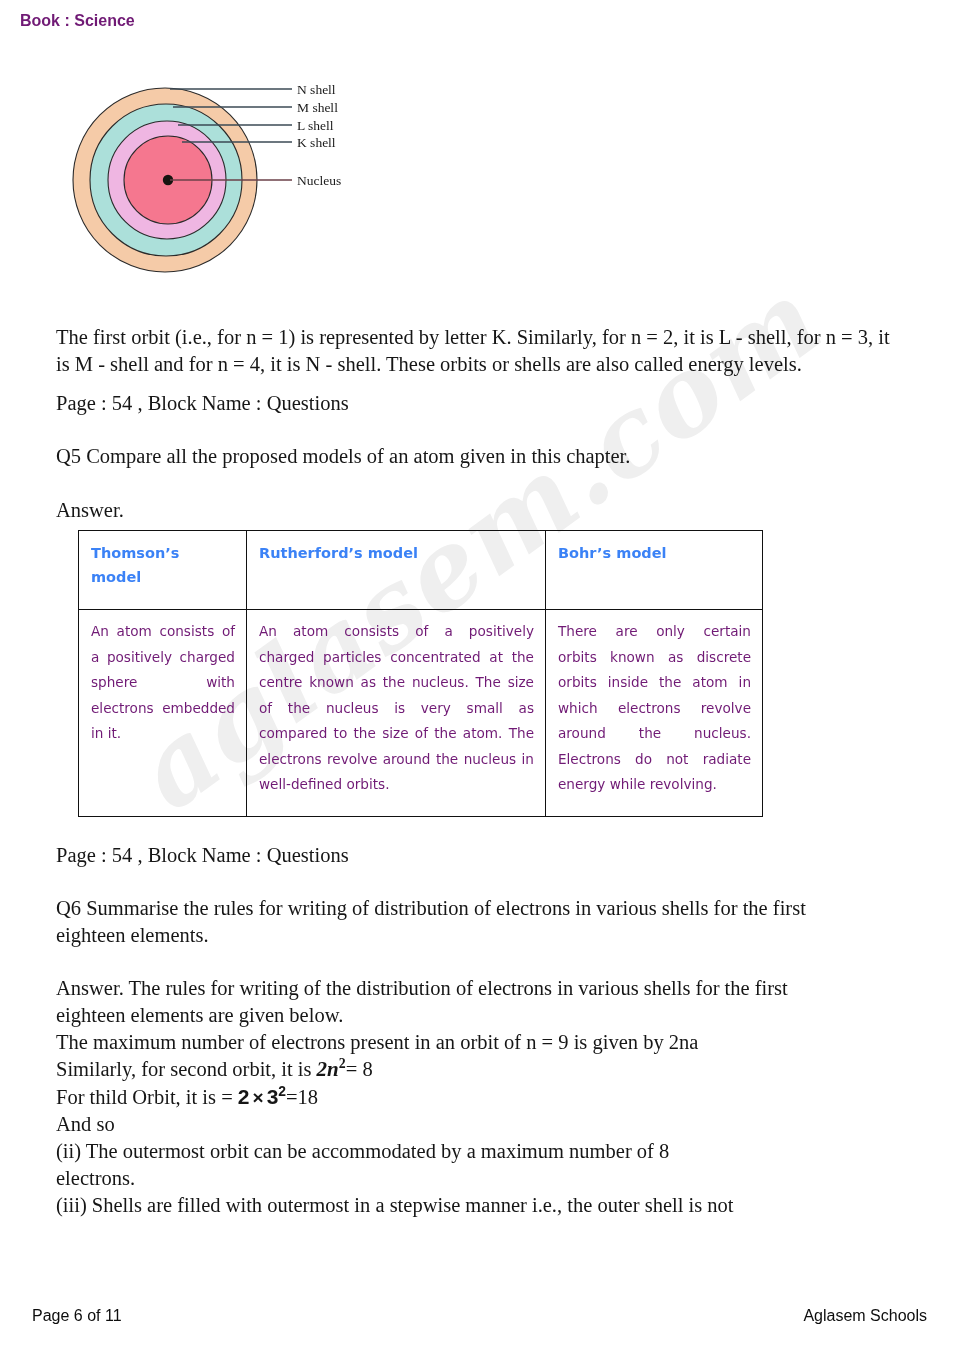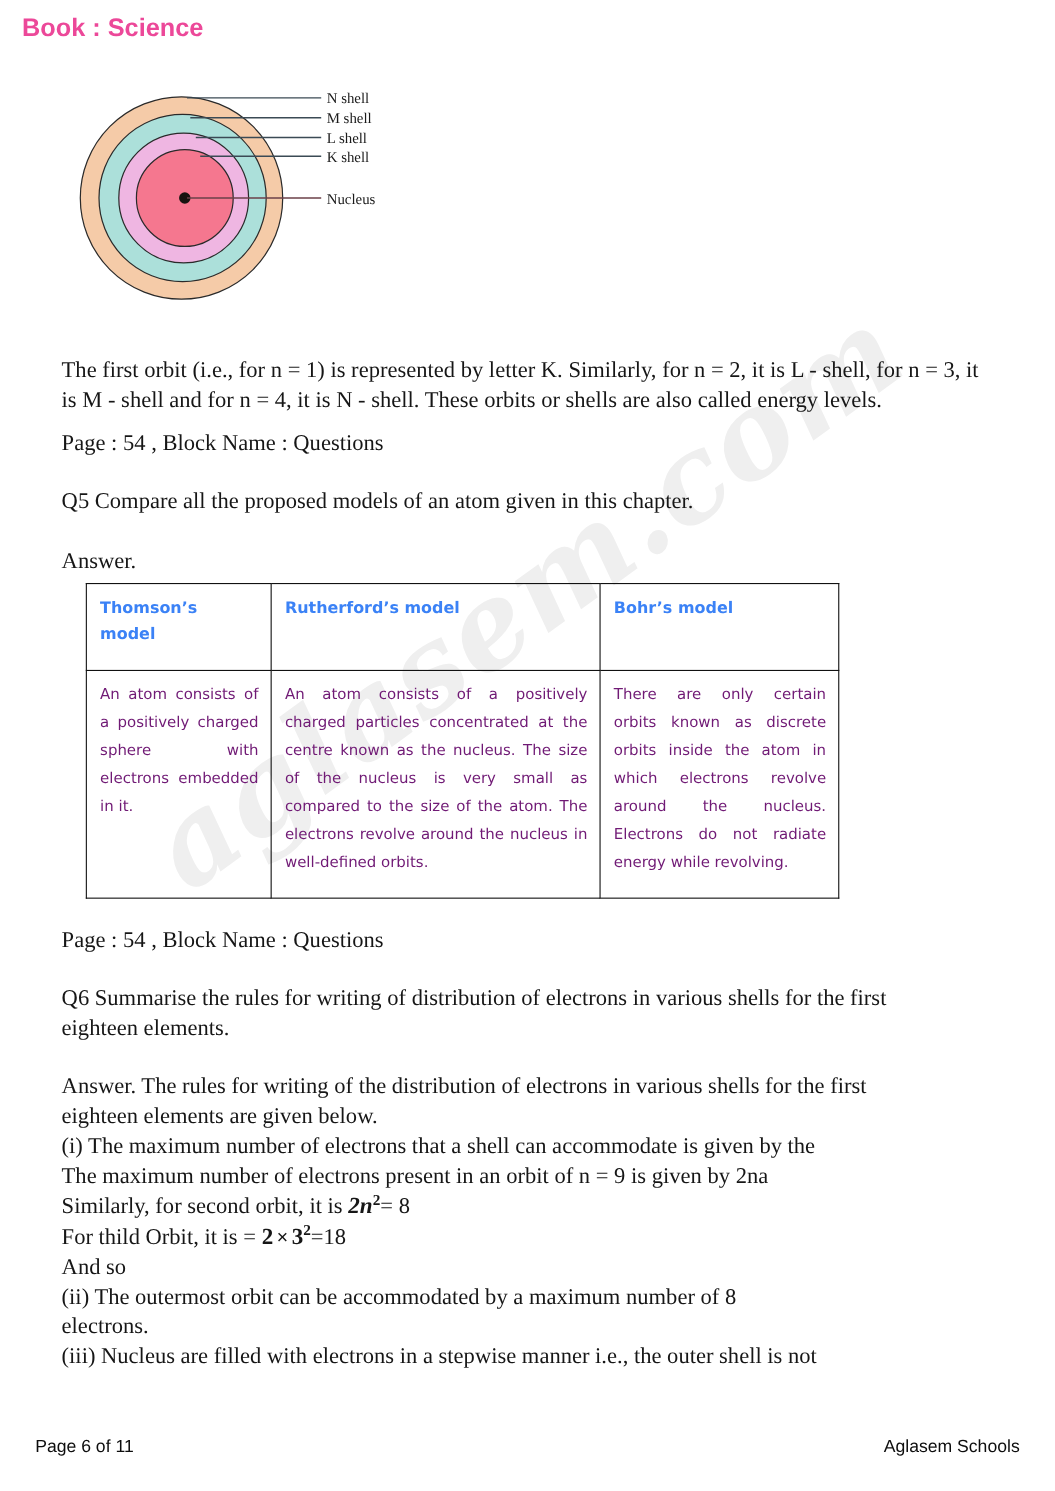--- a/index.html
+++ b/index.html
@@ -50,22 +50,22 @@
     width: 959px;
     height: 34px;
     z-index: 3;
   }
   #header .hdr-left,
   #header .hdr-right {
     position: absolute;
     top: 0;
     font-family: "Liberation Sans", sans-serif;
     font-weight: 700;
-    font-size: 23px;
-    color: #ec4899;
+    font-size: 16px;
+    color: #701a75;
     white-space: nowrap;
   }
   #header .hdr-left  { left: 20px; }
   #header .hdr-right { right: 14px; }
 
   
   #footer {
     position: absolute;
     left: 0;
     bottom: 22px;
@@ -151,21 +151,21 @@
   }
 
   
   .mth {
     font-family: "Liberation Serif", serif;
     font-weight: 700;
     font-style: italic;
     font-size: 21px;
   }
   .mth-up {
-    font-family: Liberation Serif, serif;
+    font-family: Liberation Sans, sans-serif;
     font-weight: 700;
     font-style: normal;
     font-size: 21px;
   }
   .mth sup, .mth-up sup {
     font-size: 0.66em;
     font-style: normal;
     vertical-align: super;
     line-height: 0;
   }
@@ -239,32 +239,31 @@
   <div>Q6 Summarise the rules for writing of distribution of electrons in various shells for the first</div>
   <div>eighteen elements.</div>
 </div>
 
 <div class="para" style="top:975px;">
   <div>Answer. The rules for writing of the distribution of electrons in various shells for the first</div>
   <div>eighteen elements are given below.</div>
 </div>
 
 <div class="para" style="top:1029px;">
-  <div>(i) The maximum number of electrons that a shell can accommodate is given by the</div>
   <div>The maximum number of electrons present in an orbit of n = 9 is given by 2na</div>
   <div>
     <span>Similarly, for second orbit, it is</span>
     <span class="mth"><span>2n</span><sup>2</sup></span><span>= 8</span>
   </div>
   <div>
     <span>For thild Orbit, it is =</span>
     <span class="mth-up"><span>2</span><span class="times">×</span><span>3</span><sup>2</sup></span><span>=18</span>
   </div>
   <div>And so</div>
   <div>(ii) The outermost orbit can be accommodated by a maximum number of 8</div>
   <div>electrons.</div>
-  <div>(iii) Nucleus are filled with electrons in a stepwise manner i.e., the outer shell is not</div>
+  <div>(iii) Shells are filled with outermost in a stepwise manner i.e., the outer shell is not</div>
 </div>
 
 <div id="footer">
   <div class="ftr-left">Page 6 of 11</div>
   <div class="ftr-right">Aglasem Schools</div>
 </div>
 
 </body></html>

